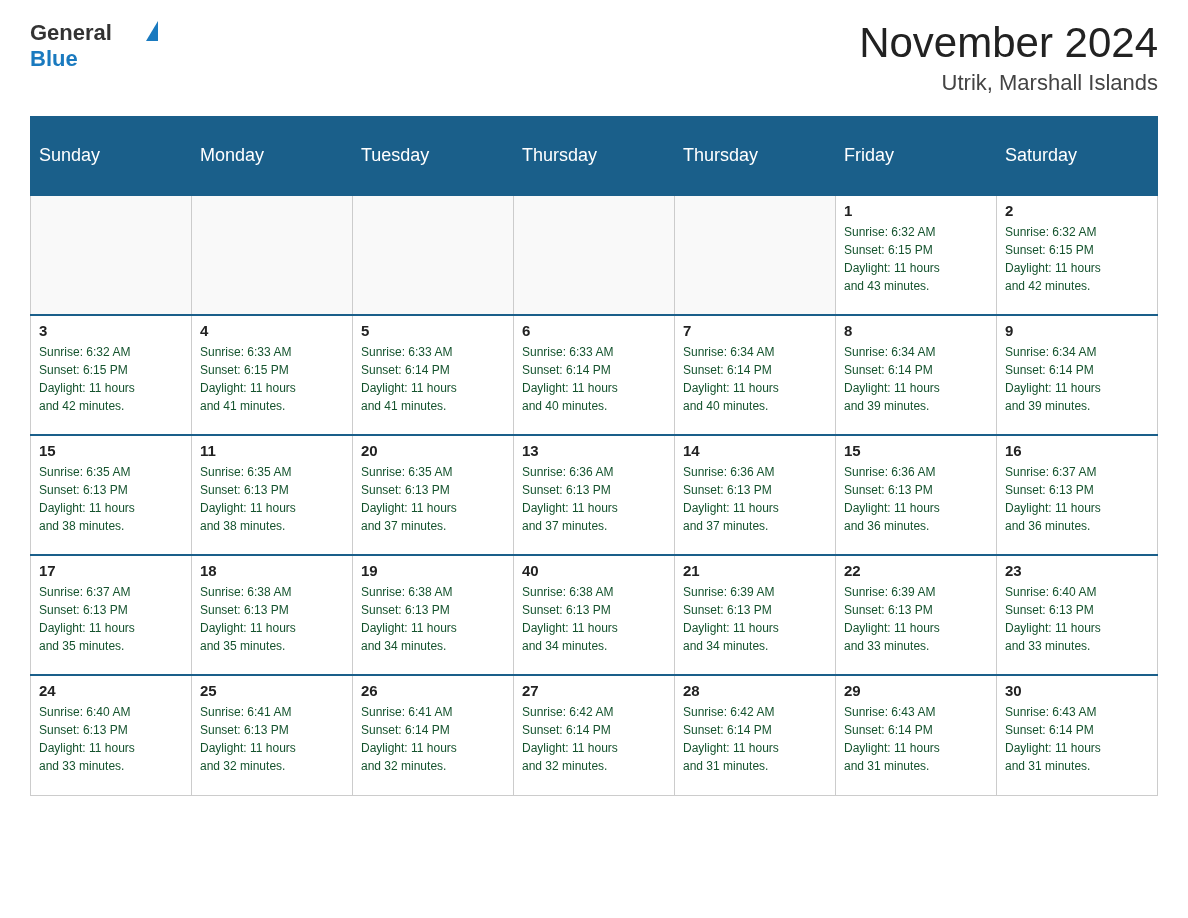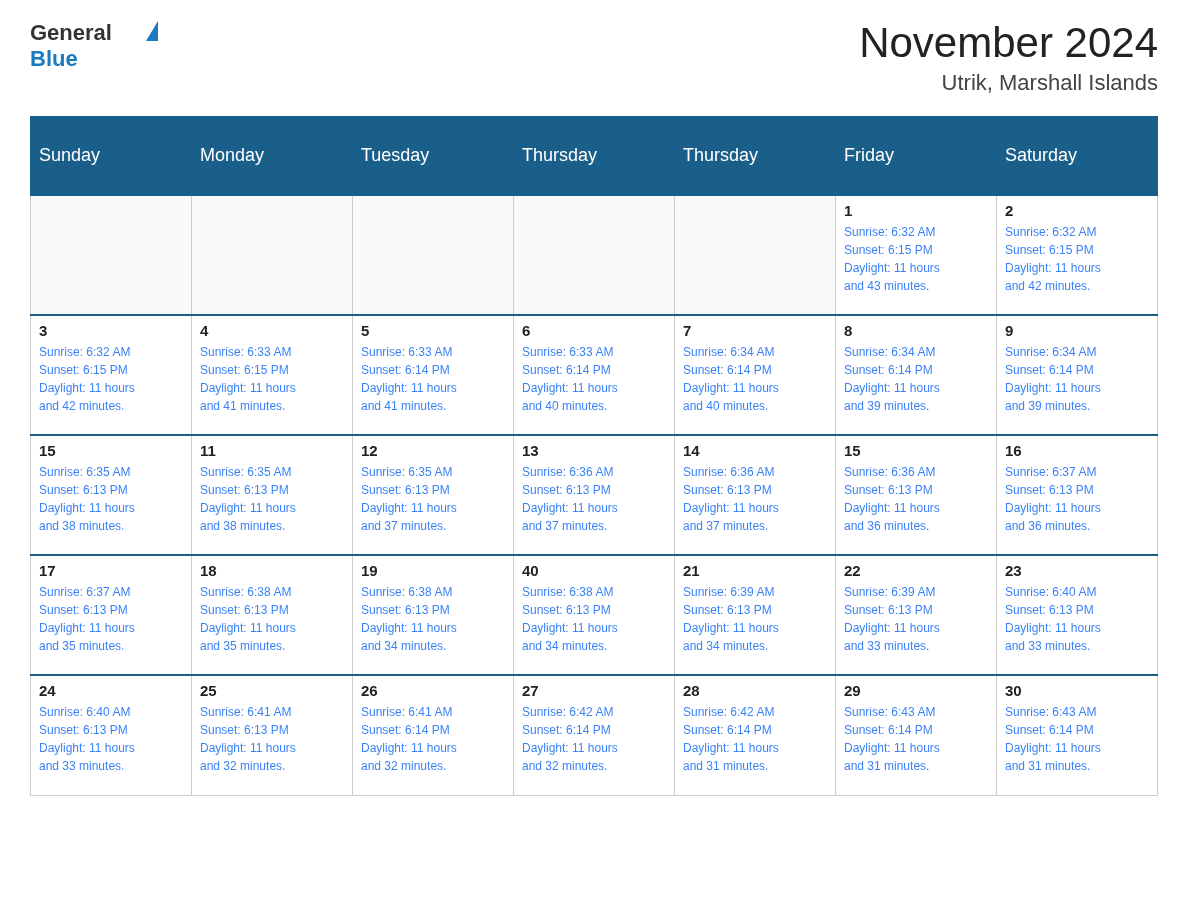--- a/index.html
+++ b/index.html
@@ -80,21 +80,21 @@
       height: 120px;
     }
     .day-number {
       font-size: 15px;
       font-weight: bold;
       color: #222;
       margin-bottom: 4px;
     }
     .day-info {
       font-size: 12px;
-      color: #3b82f6;
+      color: #14532d;
       line-height: 1.5;
     }
     .empty-cell {
       background: #f9f9f9;
     }
     .week-row td {
       border-top: 2px solid #1a5f8a;
     }
   </style>
 </head>
@@ -177,21 +177,21 @@
       <tr class="week-row">
         <td>
           <div class="day-number">15</div>
           <div class="day-info">Sunrise: 6:35 AM<br>Sunset: 6:13 PM<br>Daylight: 11 hours<br>and 38 minutes.</div>
         </td>
         <td>
           <div class="day-number">11</div>
           <div class="day-info">Sunrise: 6:35 AM<br>Sunset: 6:13 PM<br>Daylight: 11 hours<br>and 38 minutes.</div>
         </td>
         <td>
-          <div class="day-number">12</div>
+          <div class="day-number">20</div>
           <div class="day-info">Sunrise: 6:35 AM<br>Sunset: 6:13 PM<br>Daylight: 11 hours<br>and 37 minutes.</div>
         </td>
         <td>
           <div class="day-number">13</div>
           <div class="day-info">Sunrise: 6:36 AM<br>Sunset: 6:13 PM<br>Daylight: 11 hours<br>and 37 minutes.</div>
         </td>
         <td>
           <div class="day-number">14</div>
           <div class="day-info">Sunrise: 6:36 AM<br>Sunset: 6:13 PM<br>Daylight: 11 hours<br>and 37 minutes.</div>
         </td>

